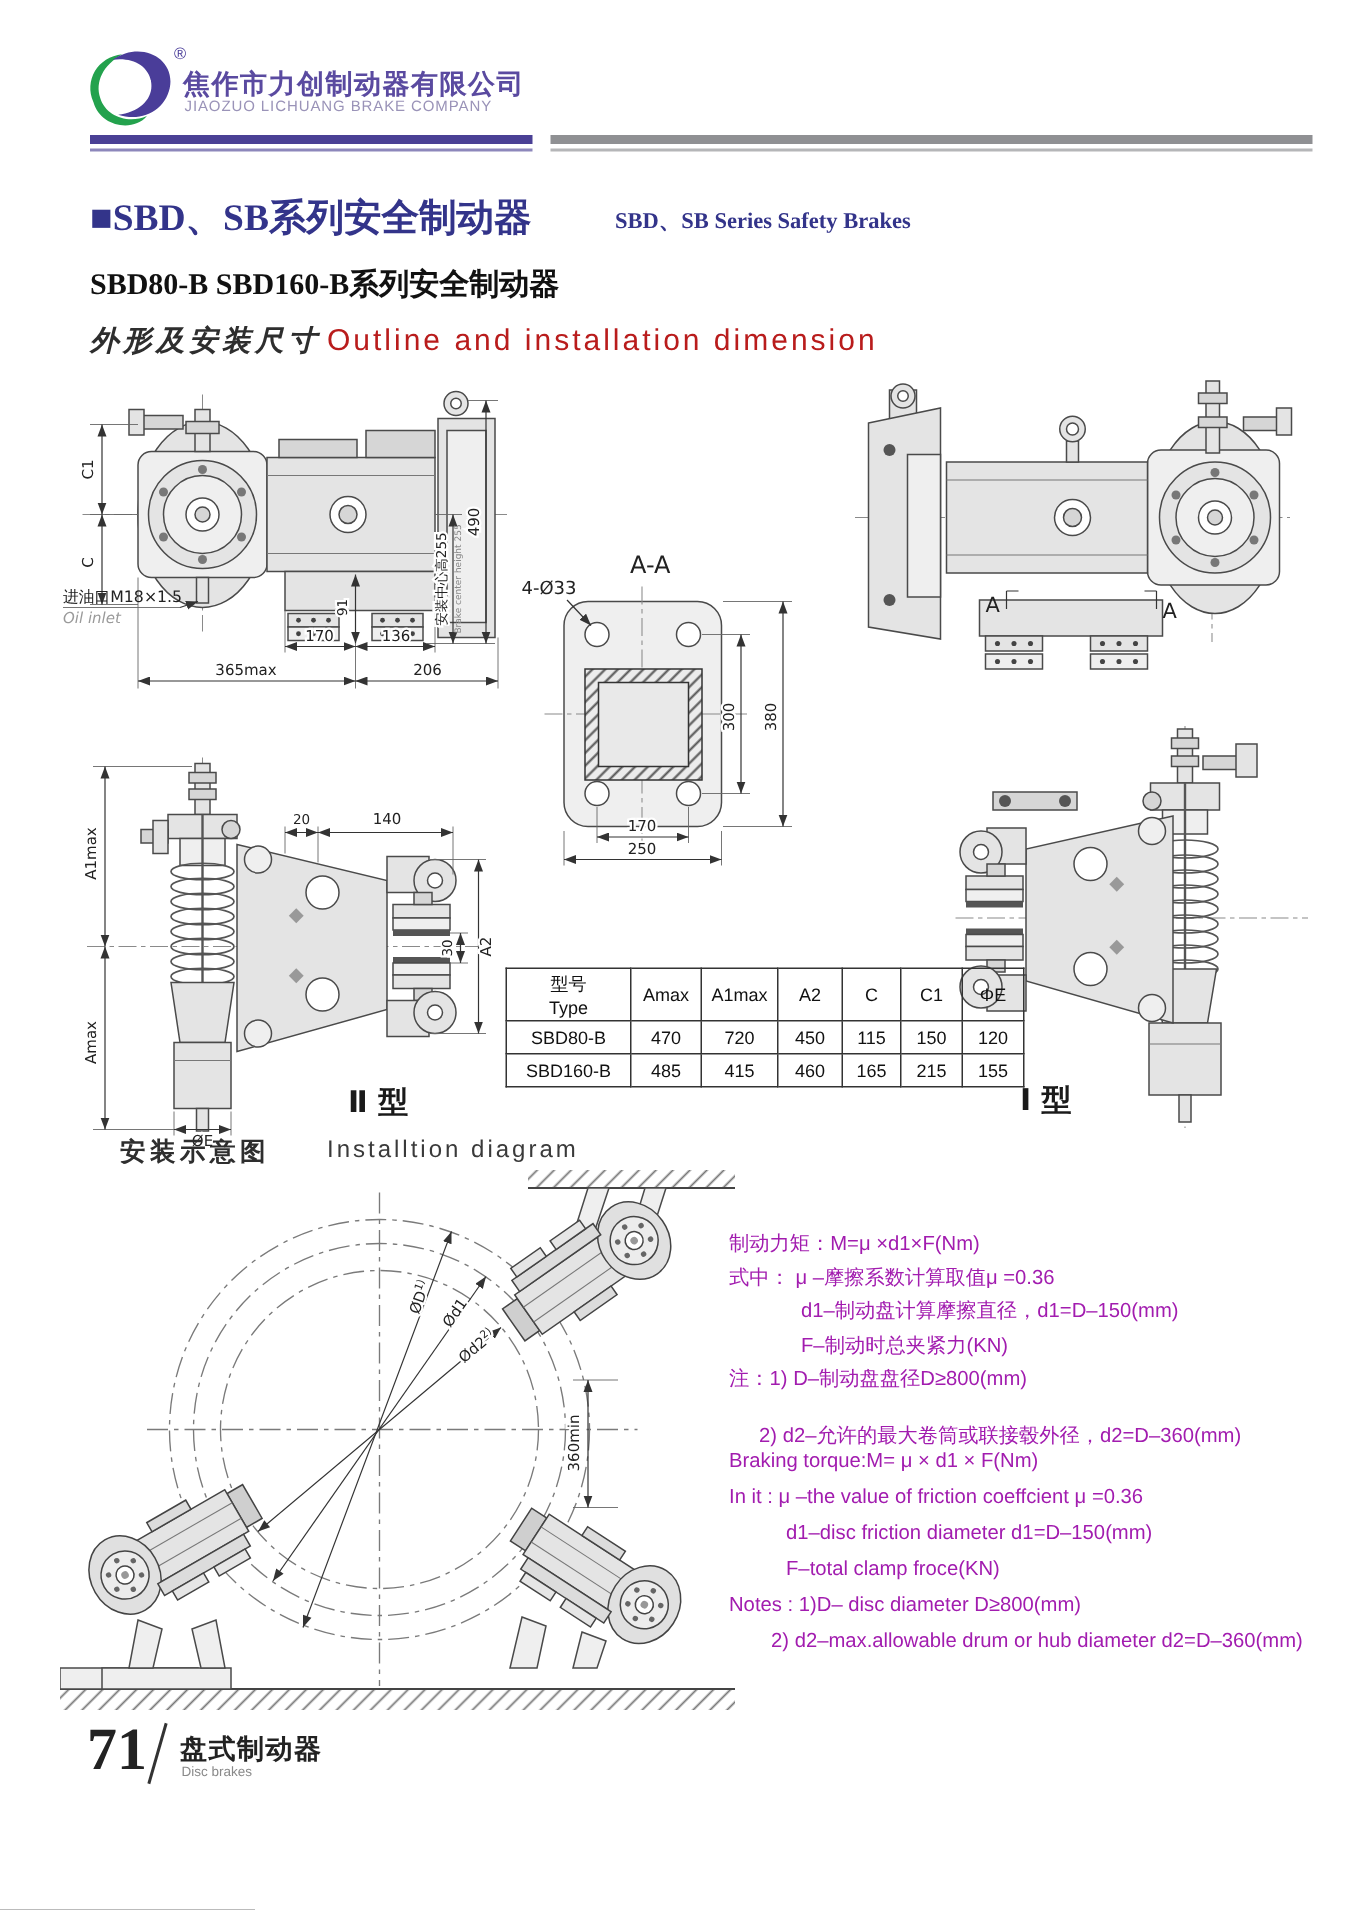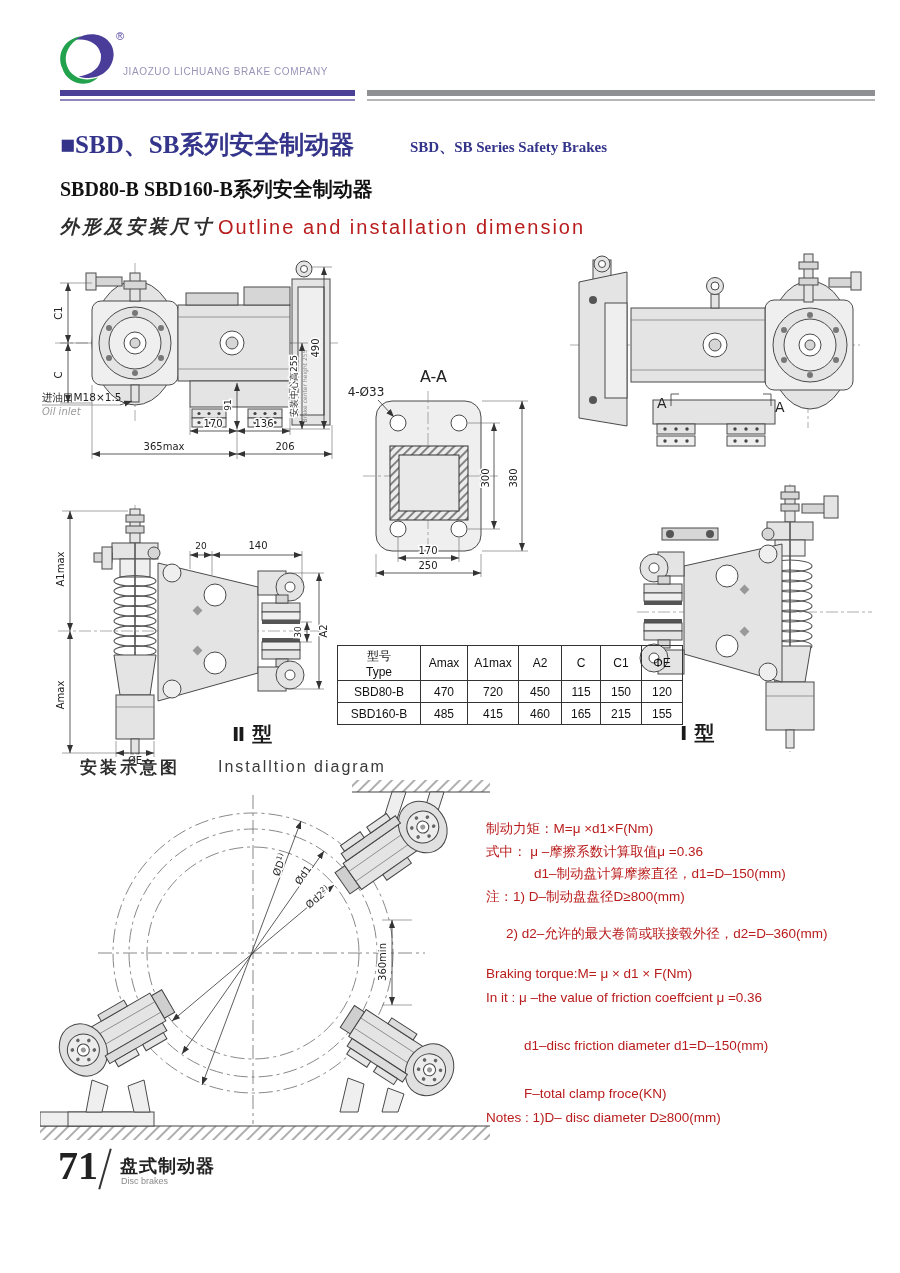--- a/index.html
+++ b/index.html
@@ -45,26 +45,26 @@
   .dt14{font:14px "DejaVu Sans",sans-serif;fill:#222;}
   .lblbig{font:bold 20px "DejaVu Sans",sans-serif;fill:#1a1a1a;}
   .gtxt{font:italic 10px "DejaVu Sans",sans-serif;fill:#9a9a9a;}
   .stxt{font:6px "DejaVu Sans",sans-serif;fill:#888;text-anchor:middle;}
   
   .spec{position:absolute;left:337px;top:645px;border-collapse:collapse;font-size:12px;color:#111;}
   .spec td{border:1px solid #333;text-align:center;padding:0 2px;}
   .spec .h td{height:34px;}
   .spec .r td{height:21px;}
   
-  .notes{position:absolute;color:#b91c1c;white-space:nowrap;}
+  .notes{position:absolute;color:#a21caf;white-space:nowrap;}
   .notes-cn{left:486px;top:818px;font-size:13.5px;}
   .notes-cn .ln{height:22.5px;line-height:22.5px;}
   .notes-en{left:486px;top:962px;font-size:13.5px;}
   .notes-en .ln{height:24px;line-height:24px;}
-  .i1{padding-left:48px;} .i2{padding-left:20px;margin-top:15px;} .i3{padding-left:38px;margin-top:24px;} .i4{padding-left:28px;}
+  .i1{padding-left:48px;} .i2{padding-left:20px;margin-top:15px;} .i3{padding-left:38px;} .i4{padding-left:28px;}
   
   .f-num{position:absolute;left:58px;top:1142px;font-family:"Liberation Serif","DejaVu Serif",serif;
          font-size:40px;font-weight:bold;color:#222;}
   .f-slash{position:absolute;left:104px;top:1148px;width:2px;height:42px;background:#333;transform:rotate(16deg);}
   .f-cn{position:absolute;left:120px;top:1154px;font-size:18px;font-weight:bold;color:#222;letter-spacing:1px;}
   .f-en{position:absolute;left:121px;top:1176px;font-size:9px;color:#8a8a8a;}
 </style>
 </head>
 <body>
 
@@ -87,20 +87,21 @@
 </svg>
 
 <div class="page">
 
   <svg class="logo" viewBox="0 0 70 62">
     <path d="M8,40 C1,24 11,7 29,5 C15,13 9,25 13,37 C17,50 33,56 47,50 C37,62 13,58 8,40 Z" fill="#23a24d"></path>
     <path d="M22,9 C42,-5 66,7 64,27 C62,45 44,55 26,49 C42,47 52,37 50,25 C48,13 36,7 22,9 Z" fill="#4a3d99"></path>
     <path d="M26,46 C36,40 42,30 40,20 L50,24 C50,36 40,45 26,46 Z" fill="#ffffff" opacity=".9"></path>
   </svg>
   <div class="reg">®</div>
+  <div class="co-cn">焦作市力创制动器有限公司</div>
   <div class="co-en">JIAOZUO LICHUANG BRAKE COMPANY</div>
   <div class="bar bar-p"></div>
   <div class="bar bar-g"></div>
   <div class="bar2 bar2-p"></div>
   <div class="bar2 bar2-g"></div>
 
   <div class="t-main">■SBD、SB系列安全制动器</div>
   <div class="t-en">SBD、SB  Series Safety Brakes</div>
   <div class="t-sub">SBD80-B SBD160-B系列安全制动器</div>
   <div class="sec-cn">外形及安装尺寸</div>
@@ -544,29 +545,31 @@
       <line x1="342" y1="225" x2="372" y2="225" class="ext"></line>
       <line x1="352" y1="140" x2="352" y2="225" class="dim" marker-start="url(#as)" marker-end="url(#ae)"></line>
       <text class="dt" transform="translate(346,182) rotate(-90)">360min</text>
     </g>
   </svg>
 
   <div class="notes notes-cn">
     <div class="ln">制动力矩：M=μ ×d1×F(Nm)</div>
     <div class="ln">式中： μ –摩擦系数计算取值μ =0.36</div>
     <div class="ln i1">d1–制动盘计算摩擦直径，d1=D–150(mm)</div>
+    <div class="ln i1">F–制动时总夹紧力(KN)</div>
     <div class="ln">注：1) D–制动盘盘径D≥800(mm)</div>
     <div class="ln i2">2) d2–允许的最大卷筒或联接毂外径，d2=D–360(mm)</div>
   </div>
   <div class="notes notes-en">
     <div class="ln">Braking torque:M= μ × d1 × F(Nm)</div>
     <div class="ln">In it : μ –the value of friction coeffcient  μ =0.36</div>
     <div class="ln i3">d1–disc friction diameter d1=D–150(mm)</div>
     <div class="ln i3">F–total clamp froce(KN)</div>
     <div class="ln">Notes : 1)D– disc diameter D≥800(mm)</div>
+    <div class="ln i4">2) d2–max.allowable drum or hub diameter d2=D–360(mm)</div>
   </div>
 
   <div class="f-num">71</div>
   <div class="f-slash"></div>
   <div class="f-cn">盘式制动器</div>
   <div class="f-en">Disc brakes</div>
 
 </div>
 
 </body></html>

